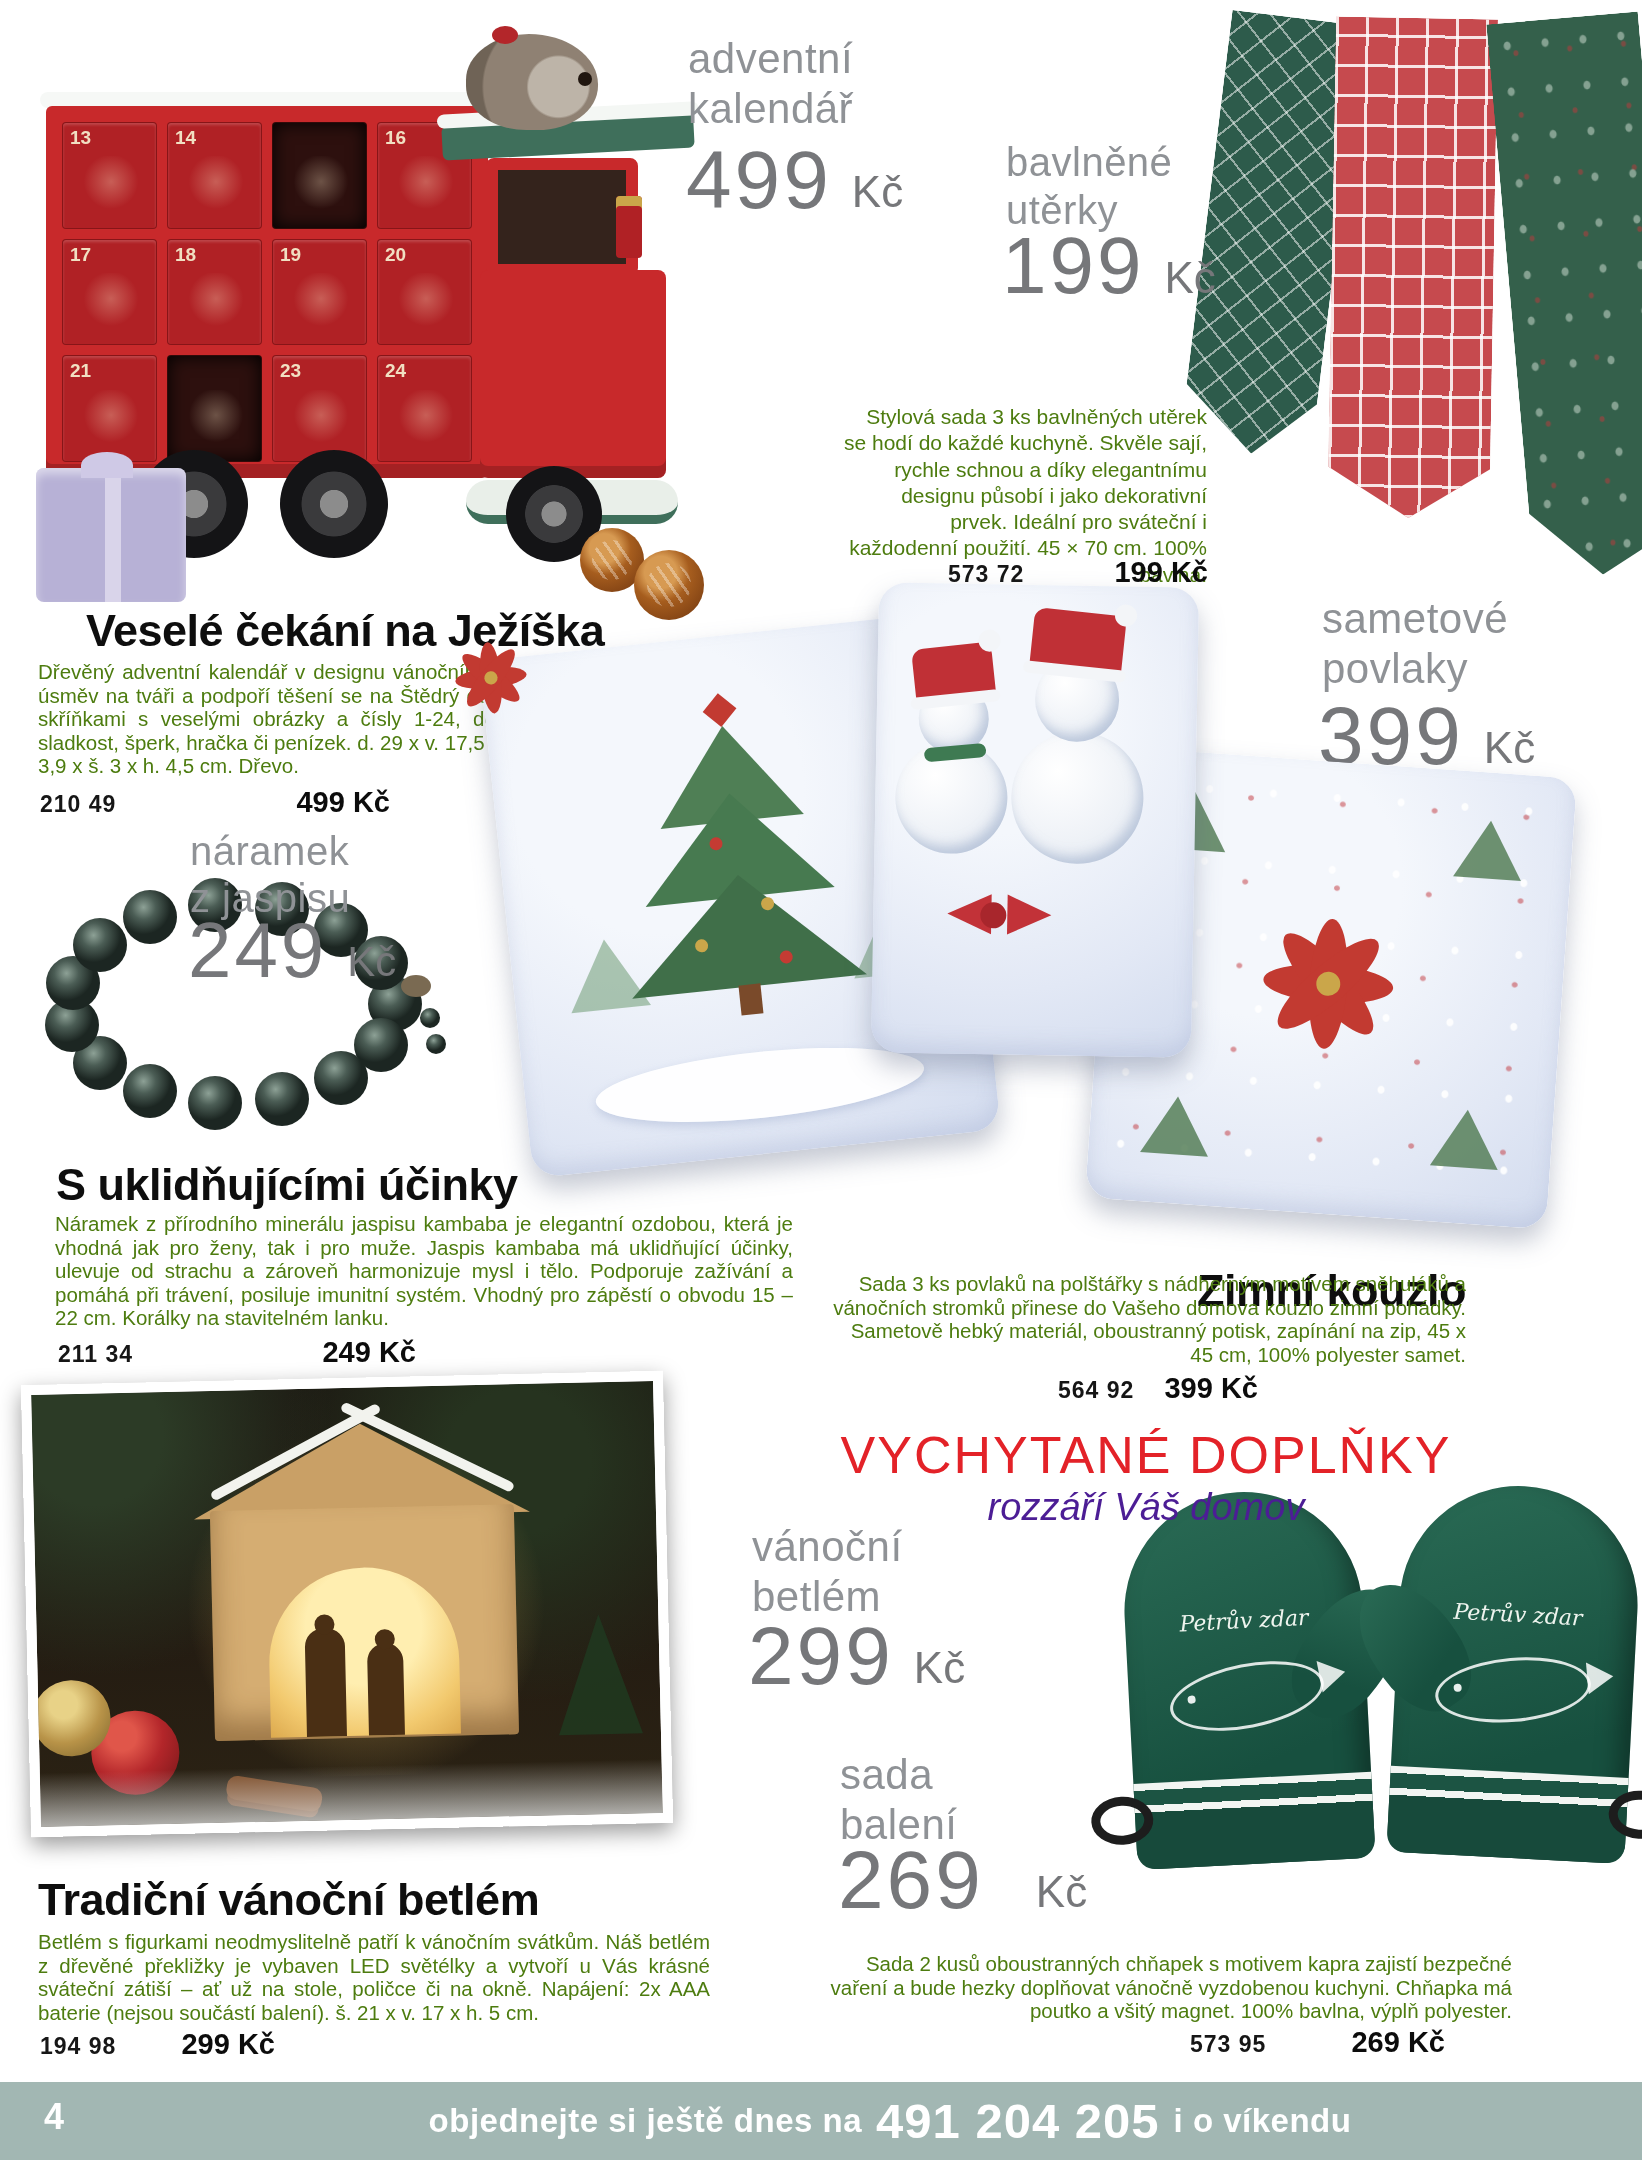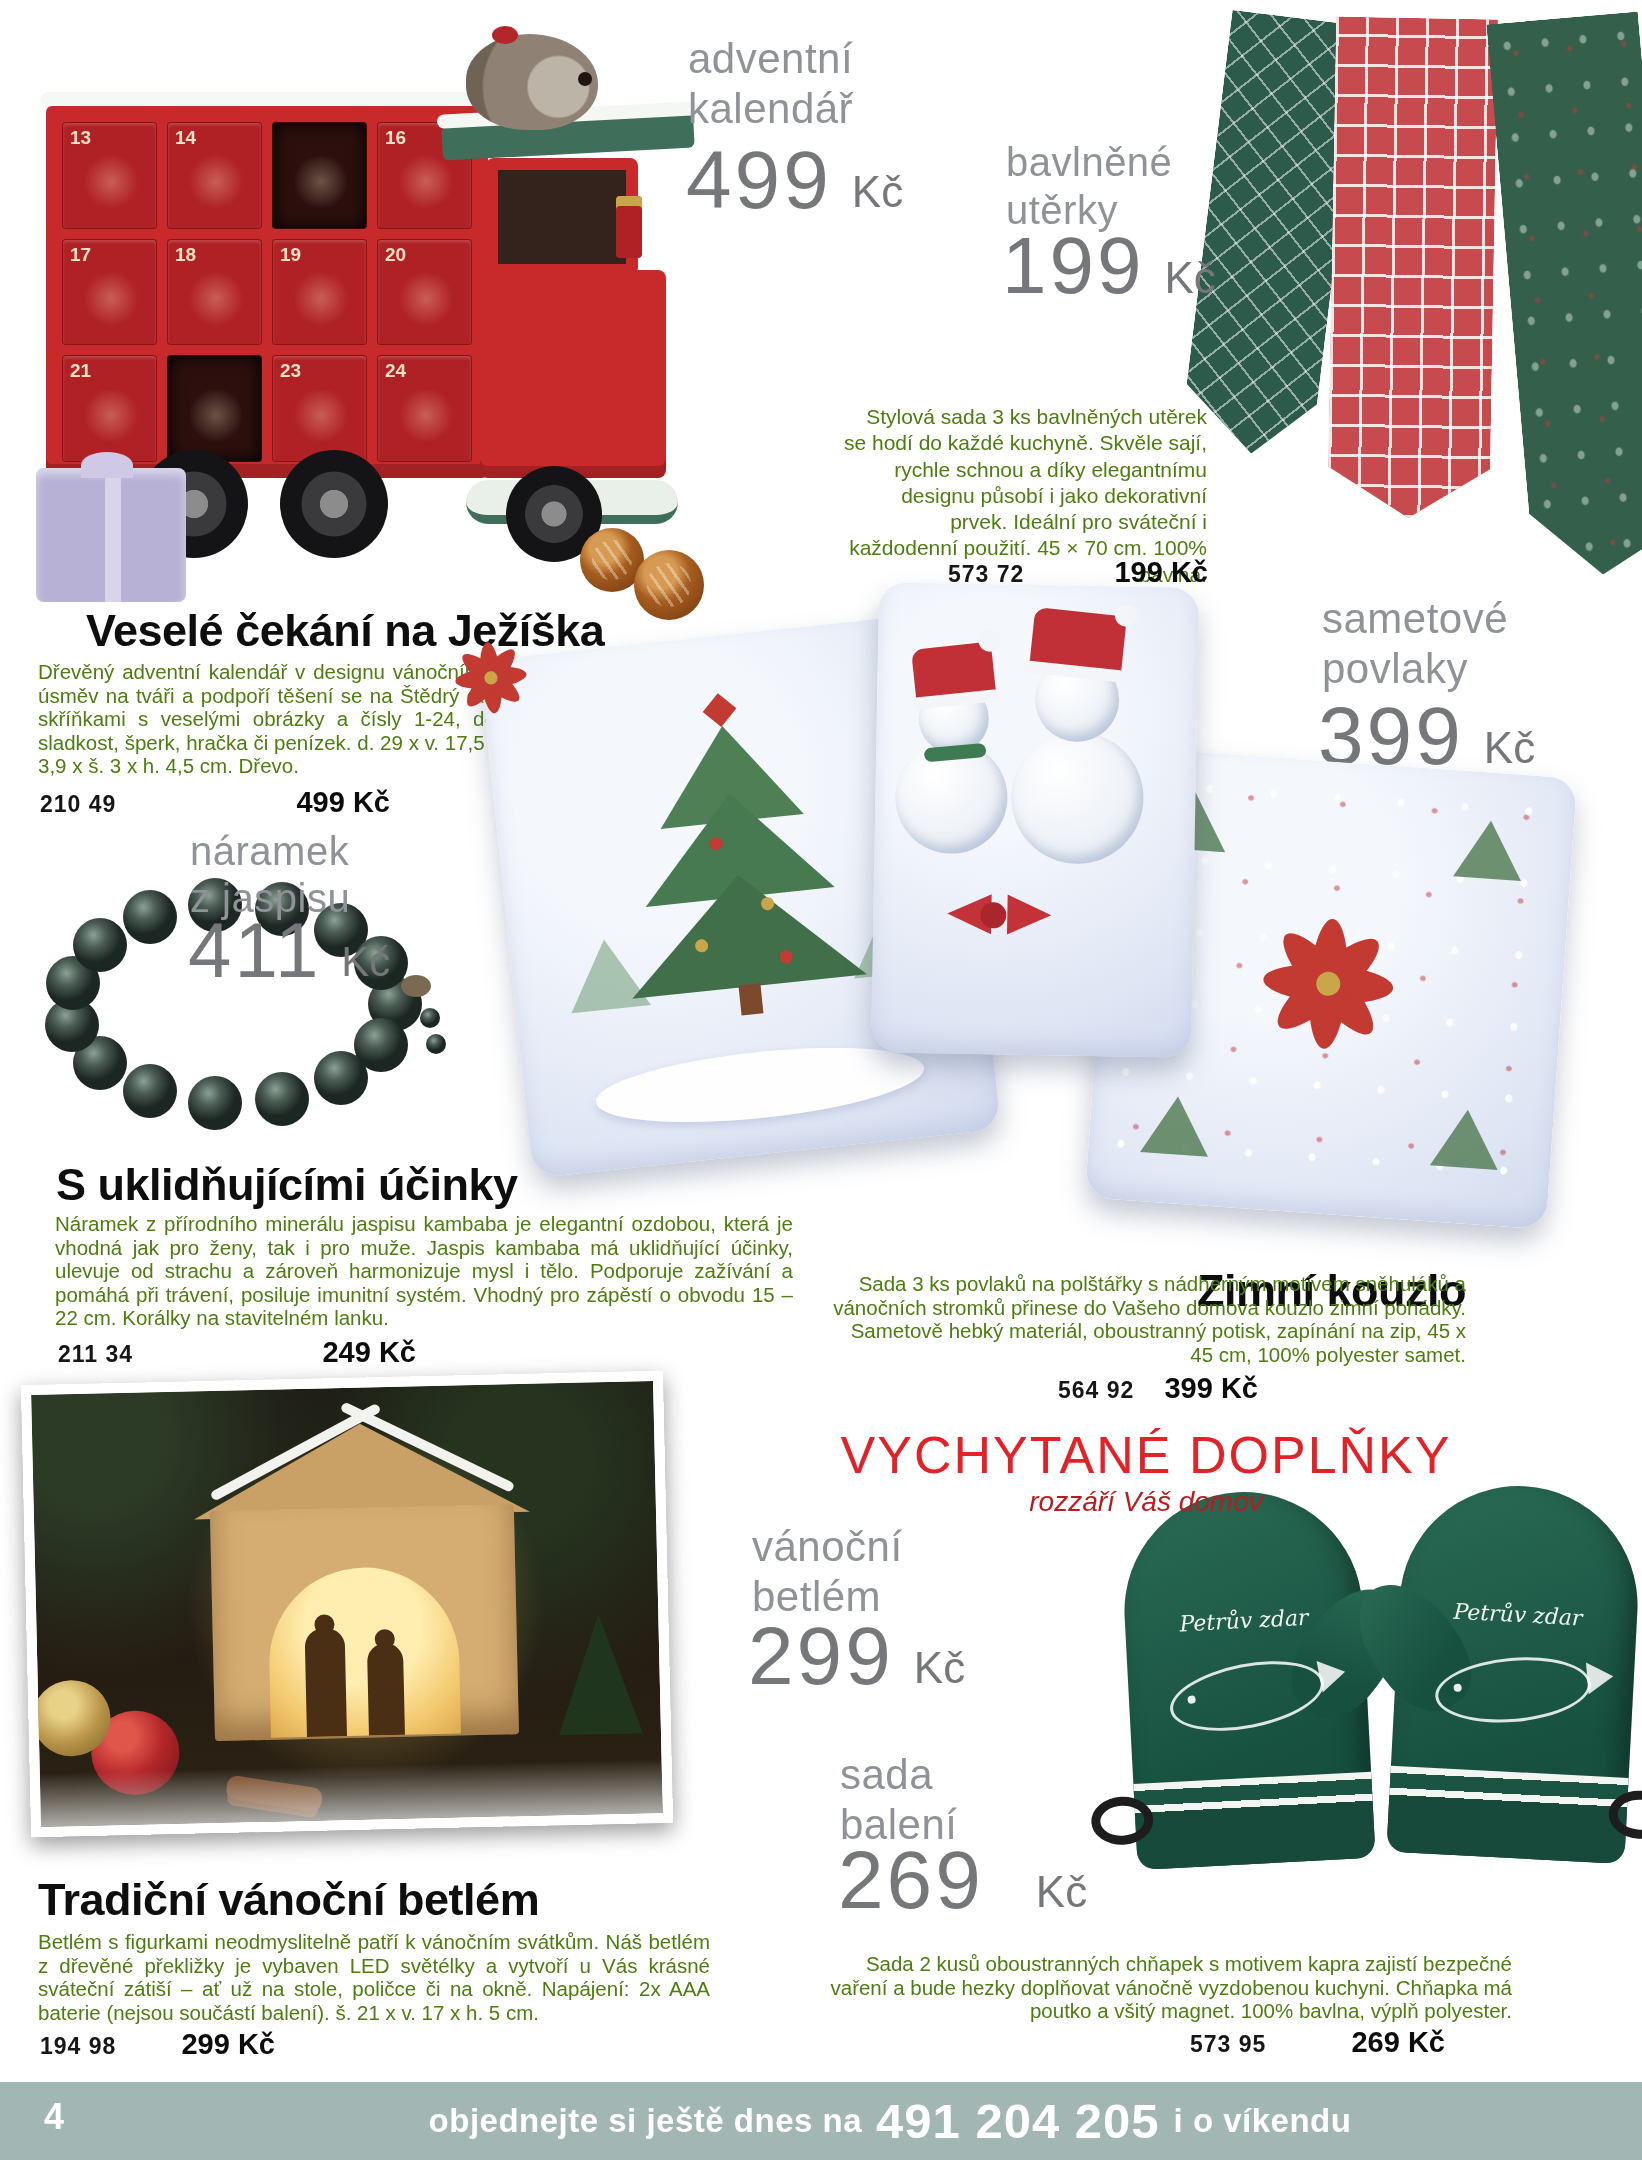--- a/index.html
+++ b/index.html
@@ -16,21 +16,21 @@
   .h-black{font-weight:bold;color:#0e0e0e;font-size:45px;line-height:50px;letter-spacing:-.5px;}
   .desc{font-size:20.5px;line-height:23.6px;color:#4d7c0f;}
   .right{text-align:right;}
   .just{text-align:justify;}
   .coderow{display:flex;justify-content:space-between;align-items:baseline;}
   .code{font-weight:bold;font-size:23px;color:#161616;letter-spacing:1px;}
   .cprice{font-weight:bold;font-size:29px;color:#0c0c0c;}
 
   .promo-title{font-size:52px;line-height:74px;font-weight:200;color:#e32228;
                letter-spacing:2px;text-align:center;white-space:nowrap;}
-  .promo-sub{font-size:28px;font-style:italic;color:#b91c1c;text-align:center;}
+  .promo-sub{font-size:38px;font-style:italic;color:#4c1d95;text-align:center;}
 
   
   .footer-bar{left:0;top:2082px;width:1642px;height:78px;background:#a2b7b3;
               display:flex;align-items:center;}
   .page-num{position:absolute;left:44px;top:14px;color:#fff;font-size:36px;font-weight:bold;}
   .footer-center{position:absolute;left:0;width:1780px;top:0;height:78px;display:flex;
                  justify-content:center;align-items:center;gap:14px;color:#fff;}
   .f-small{font-size:33px;font-weight:bold;letter-spacing:.5px;}
   .f-phone{font-size:49px;font-weight:bold;letter-spacing:1px;}
 
@@ -428,21 +428,21 @@
   <div class="abs coderow" style="left:1058px;top:1372px;width:200px;">
     <span class="code">564 92</span>
     <span class="cprice">399 Kč</span>
   </div>
 
   <div class="abs plabel" style="left:190px;top:828px;font-size:40px;line-height:47px;z-index:4;">
     <div>náramek</div>
     <div>z jaspisu</div>
   </div>
   <div class="abs price" style="left:188px;top:912px;z-index:4;">
-    <span class="num" style="font-size:78px;">411</span>
+    <span class="num" style="font-size:78px;">249</span>
     <span class="cur" style="font-size:42px;">Kč</span>
   </div>
   <div class="abs h-black" style="left:56px;top:1160px;">S uklidňujícími účinky</div>
   <div class="abs desc just" style="left:55px;top:1212px;width:738px;">Náramek z přírodního minerálu jaspisu kambaba je elegantní ozdobou, která je vhodná jak pro ženy, tak i pro muže. Jaspis kambaba má uklidňující účinky, ulevuje od strachu a zároveň harmonizuje mysl i tělo. Podporuje zažívání a pomáhá při trávení, posiluje imunitní systém. Vhodný pro zápěstí o obvodu 15 – 22 cm. Korálky na stavitelném lanku.</div>
   <div class="abs coderow" style="left:58px;top:1336px;width:358px;">
     <span class="code">211 34</span>
     <span class="cprice">249 Kč</span>
   </div>
 
   <div class="abs promo-title" style="left:768px;top:1418px;width:756px;">VYCHYTANÉ DOPLŇKY</div>

